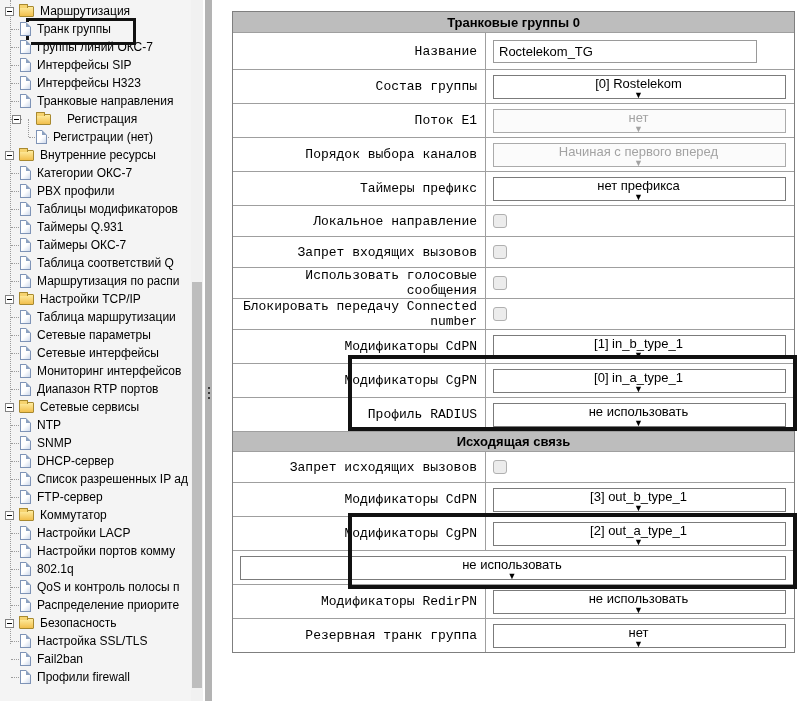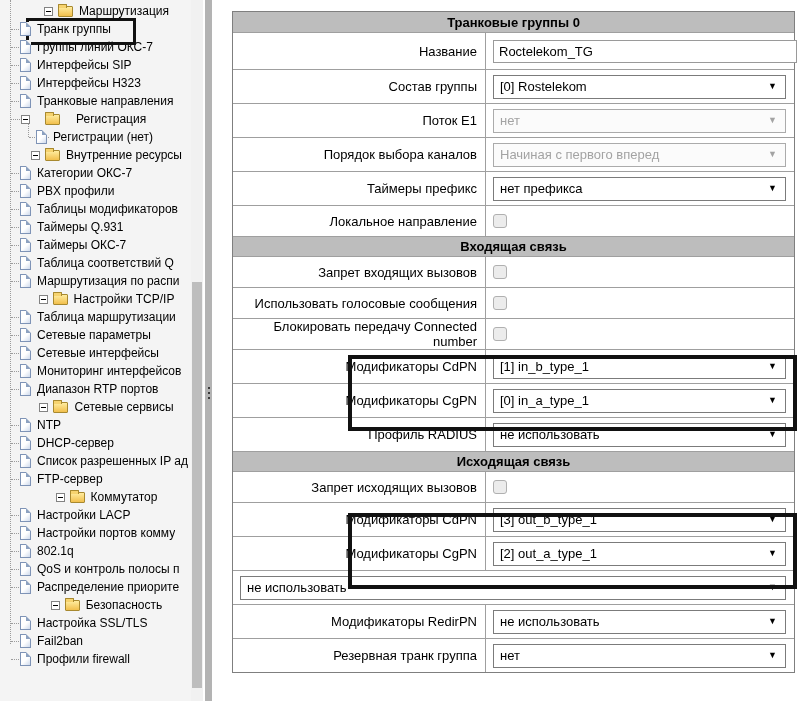--- a/index.html
+++ b/index.html
@@ -6,23 +6,23 @@
   html,body { background:#fff; }
   body { font-family:"Liberation Sans", sans-serif; }
   .screen { position:relative; width:803px; height:701px; overflow:hidden; background:#fff; }
 
   
   .sidebar { position:absolute; left:0; top:0; width:191px; height:701px; background:#f4f4f4; overflow:hidden; }
   .tree { position:relative; padding-top:2px; }
   .tree-spine { position:absolute; left:10px; top:0; height:644px; border-left:1px dotted #9c9c9c; }
   .v2 { position:absolute; left:28px; top:119px; height:18px; border-left:1px dotted #9c9c9c; }
   .trow { position:relative; height:18px; display:flex; align-items:center; white-space:nowrap; font-size:12px; color:#000; cursor:default; }
-  .trow.lvl0 { padding-left:22px;justify-content:center; }
+  .trow.lvl0 { padding-left:5px; }
   .trow.lvl1.page { padding-left:20px; }
-  .trow.lvl1.folder { padding-left:21px;gap:10px; }
+  .trow.lvl1.folder { padding-left:12px;gap:10px; }
   .trow.lvl2.page { padding-left:36px; }
   .trow.lvl1.page::before { content:""; position:absolute; left:11px; top:9px; width:20px; border-top:1px dotted #9c9c9c; }
   .trow.lvl1.folder::before { content:""; position:absolute; left:11px; top:9px; width:11px; border-top:1px dotted #9c9c9c; }
   .trow.lvl2.page::before { content:""; position:absolute; left:29px; top:9px; width:20px; border-top:1px dotted #9c9c9c; }
   .expander { position:relative; z-index:1; width:9px; height:9px; background:#fff; border:1px solid #828282; margin-right:5px; flex:0 0 auto; }
   .expander::after { content:""; position:absolute; left:1px; top:3px; width:5px; height:1px; background:#000; }
   .ticon { flex:0 0 auto; margin-right:6px; position:relative; z-index:1; }
   .icon-folder { width:15px; height:11px; background:linear-gradient(180deg,#ffec9f,#f1bf4c); border:1px solid #a8892f; border-radius:1px; }
   .icon-folder::before { content:""; position:absolute; top:-3px; left:-1px; width:7px; height:3px; background:#f6d36f; border:1px solid #a8892f; border-bottom:none; border-radius:1px 1px 0 0; }
   .icon-page { width:11px; height:14px; background:linear-gradient(135deg,#ffffff 55%,#cfdaec); border:1px solid #7e93b6; }
@@ -36,24 +36,24 @@
   .grip { position:absolute; left:3px; top:387px; width:2px; height:14px;
           background:linear-gradient(#3a3a3a 0 2px, transparent 2px 5px, #3a3a3a 5px 7px, transparent 7px 10px, #3a3a3a 10px 12px, transparent 12px); }
 
   
   .ftable { position:absolute; left:232px; top:11px; width:563px; border:1px solid #7f7f7f; background:#fff; }
   .frow { display:flex; border-top:1px solid #9f9f9f; align-items:stretch; }
   .frow:first-child { border-top:none; }
   .r-hdr { height:20px; background:#bdbdbd; align-items:center; justify-content:center; }
   .r-hdr .htxt { font-size:13px; font-weight:bold; color:#000; }
   .r-text { height:37px; } .r-sel { height:34px; } .r-cb { height:31px; }
-  .fcell-label { width:253px; flex:0 0 auto; border-right:1px solid #9f9f9f; display:flex; align-items:center; justify-content:flex-end; padding-right:8px; font-size:13px; color:#000; text-align:right; }
+  .fcell-label { width:253px; flex:0 0 auto; border-right:1px solid #9f9f9f; display:flex; align-items:center; justify-content:flex-end; padding-right:8px; font-size:13px; color:#000; text-align:right;font-family:Liberation Mono, monospace; }
   .fcell-value { flex:1; display:flex; align-items:center; padding:0 8px 0 7px; }
-  .txt { width:304px; height:23px; border:1px solid #9a9a9a; background:#fff; font-family:"Liberation Sans",sans-serif; font-size:13px; color:#000; padding:0 5px; outline:none; }
-  .sel { width:100%; height:24px; border:1px solid #7b7b7b; background:#fff; display:flex; align-items:center; justify-content:space-between; padding:0 8px 0 6px; font-size:13px; color:#000; cursor:default; }
+  .txt { width:264px; height:23px; border:1px solid #9a9a9a; background:#fff; font-family:"Liberation Sans",sans-serif; font-size:13px; color:#000; padding:0 5px; outline:none; }
+  .sel { width:100%; height:24px; border:1px solid #7b7b7b; background:#fff; display:flex; align-items:center; justify-content:space-between; padding:0 8px 0 6px; font-size:13px; color:#000; cursor:default;flex-direction:column; }
   .sel .arrow { font-size:9px; color:#000; line-height:1; }
   .sel.disabled { border-color:#ababab; background:#fbfbfb; color:#a3a3a3; }
   .sel.disabled .arrow { color:#a3a3a3; }
   .cb { width:14px; height:14px; border:1px solid #b0b0b0; border-radius:3px; background:#ececec; display:inline-block; }
 
   
   .hl { position:absolute; border:4px solid #111; pointer-events:none; }
   .hl-tree { left:26px; top:18px; width:110px; height:27px; border-width:3px; }
   .hl-in  { left:348px; top:355px; width:449px; height:76px; }
   .hl-out { left:348px; top:513px; width:449px; height:76px; }
@@ -163,20 +163,24 @@
           <span class="expander"></span>
           <span class="ticon icon-folder"></span>
           <span class="tlbl">Сетевые сервисы</span>
         </div>
         <div class="trow lvl1 page">
           <span class="ticon icon-page"></span>
           <span class="tlbl">NTP</span>
         </div>
         <div class="trow lvl1 page">
           <span class="ticon icon-page"></span>
+          <span class="tlbl">SNMP</span>
+        </div>
+        <div class="trow lvl1 page">
+          <span class="ticon icon-page"></span>
           <span class="tlbl">DHCP-сервер</span>
         </div>
         <div class="trow lvl1 page">
           <span class="ticon icon-page"></span>
           <span class="tlbl">Список разрешенных IP ад</span>
         </div>
         <div class="trow lvl1 page">
           <span class="ticon icon-page"></span>
           <span class="tlbl">FTP-сервер</span>
         </div>
@@ -278,23 +282,20 @@
             <span class="arrow">▼</span>
           </div>
         </div>
       </div>
       <div class="frow r-cb">
         <div class="fcell-label">Локальное направление</div>
         <div class="fcell-value">
           <span class="cb"></span>
         </div>
       </div>
-      <div class="frow r-hdr">
-        <span class="htxt">Входящая связь</span>
-      </div>
       <div class="frow r-cb">
         <div class="fcell-label">Запрет входящих вызовов</div>
         <div class="fcell-value">
           <span class="cb"></span>
         </div>
       </div>
       <div class="frow r-cb">
         <div class="fcell-label">Использовать голосовые сообщения</div>
         <div class="fcell-value">
           <span class="cb"></span>

